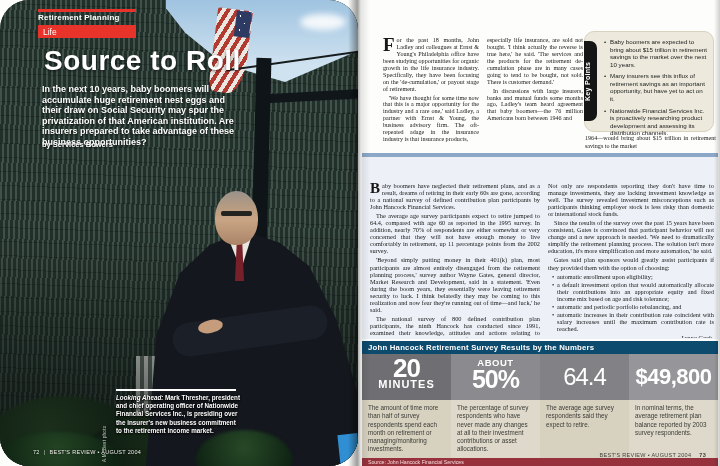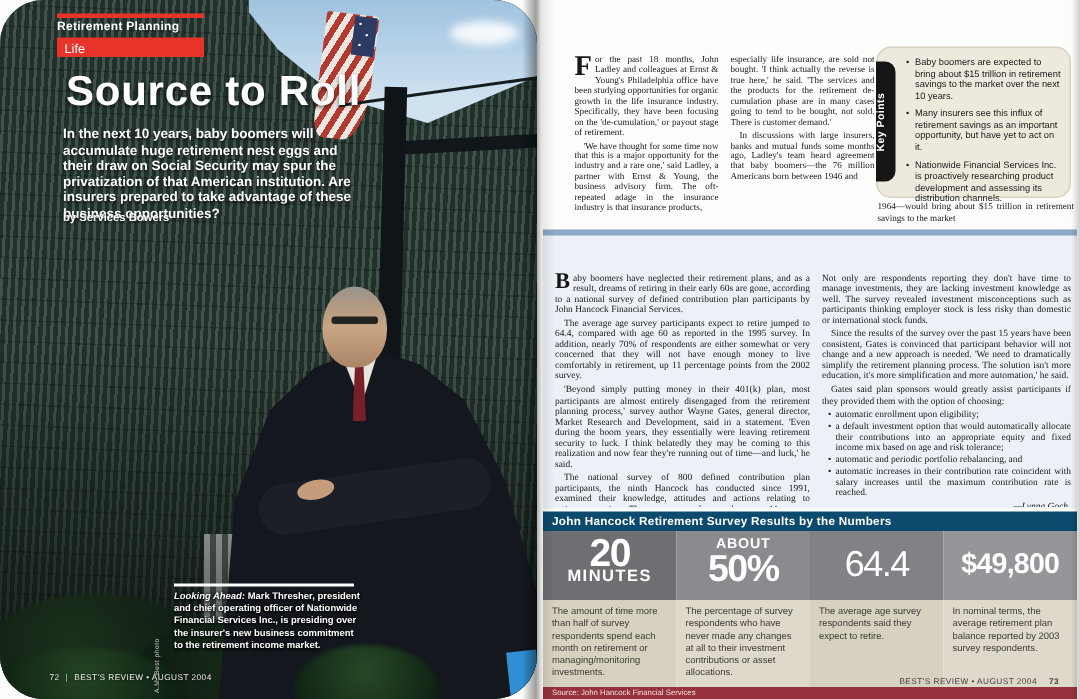--- a/index.html
+++ b/index.html
@@ -122,21 +122,21 @@
   .cell{flex:1;color:#fff;text-align:center;overflow:hidden;}
   .cell.c1{background:#6f6f73;padding-top:3px;}
   .cell.c2{background:#8b8b8f;padding-top:2px;}
   .cell.c3{background:#818186;}
   .cell.c4{background:#96969a;}
   .num-big{font-size:26px;font-weight:bold;line-height:.85;letter-spacing:-1px;}
   .unit{font-size:11px;font-weight:bold;letter-spacing:1px;line-height:1;}
   .prefix{font-size:9.5px;font-weight:bold;line-height:1;letter-spacing:.5px;margin-top:2px;}
   .num-50{font-size:25px;font-weight:bold;line-height:.95;letter-spacing:-1px;}
   .num-mid{font-size:24px;font-weight:normal;line-height:46px;letter-spacing:-1px;}
-  .num-money{font-size:19px;font-weight:bold;line-height:46px;letter-spacing:-.5px;}
+  .num-money{font-size:22px;font-weight:bold;line-height:46px;letter-spacing:-.5px;}
   .stats-captions{display:flex;min-height:38px;}
   .scap{flex:1;font-size:6.3px;line-height:1.32;color:#3b3b36;padding:4px 6px;}
   .scap:nth-child(odd){background:#d7d1c0;}
   .scap:nth-child(even){background:#ded9ca;}
   .stats-source{height:9px;background:#97323c;color:#f4dede;font-size:5.2px;line-height:9px;padding-left:6px;}
   .folio-right{position:absolute;right:14px;top:452px;color:#44433f;}
   .folio-right .pageno{font-weight:bold;margin-left:8px;}
 
   .gutter{position:absolute;left:348px;top:0;width:22px;height:466px;pointer-events:none;
       background:linear-gradient(90deg,rgba(0,0,0,0) 0%,rgba(0,0,0,.38) 42%,rgba(0,0,0,.10) 58%,rgba(0,0,0,0) 100%);}

